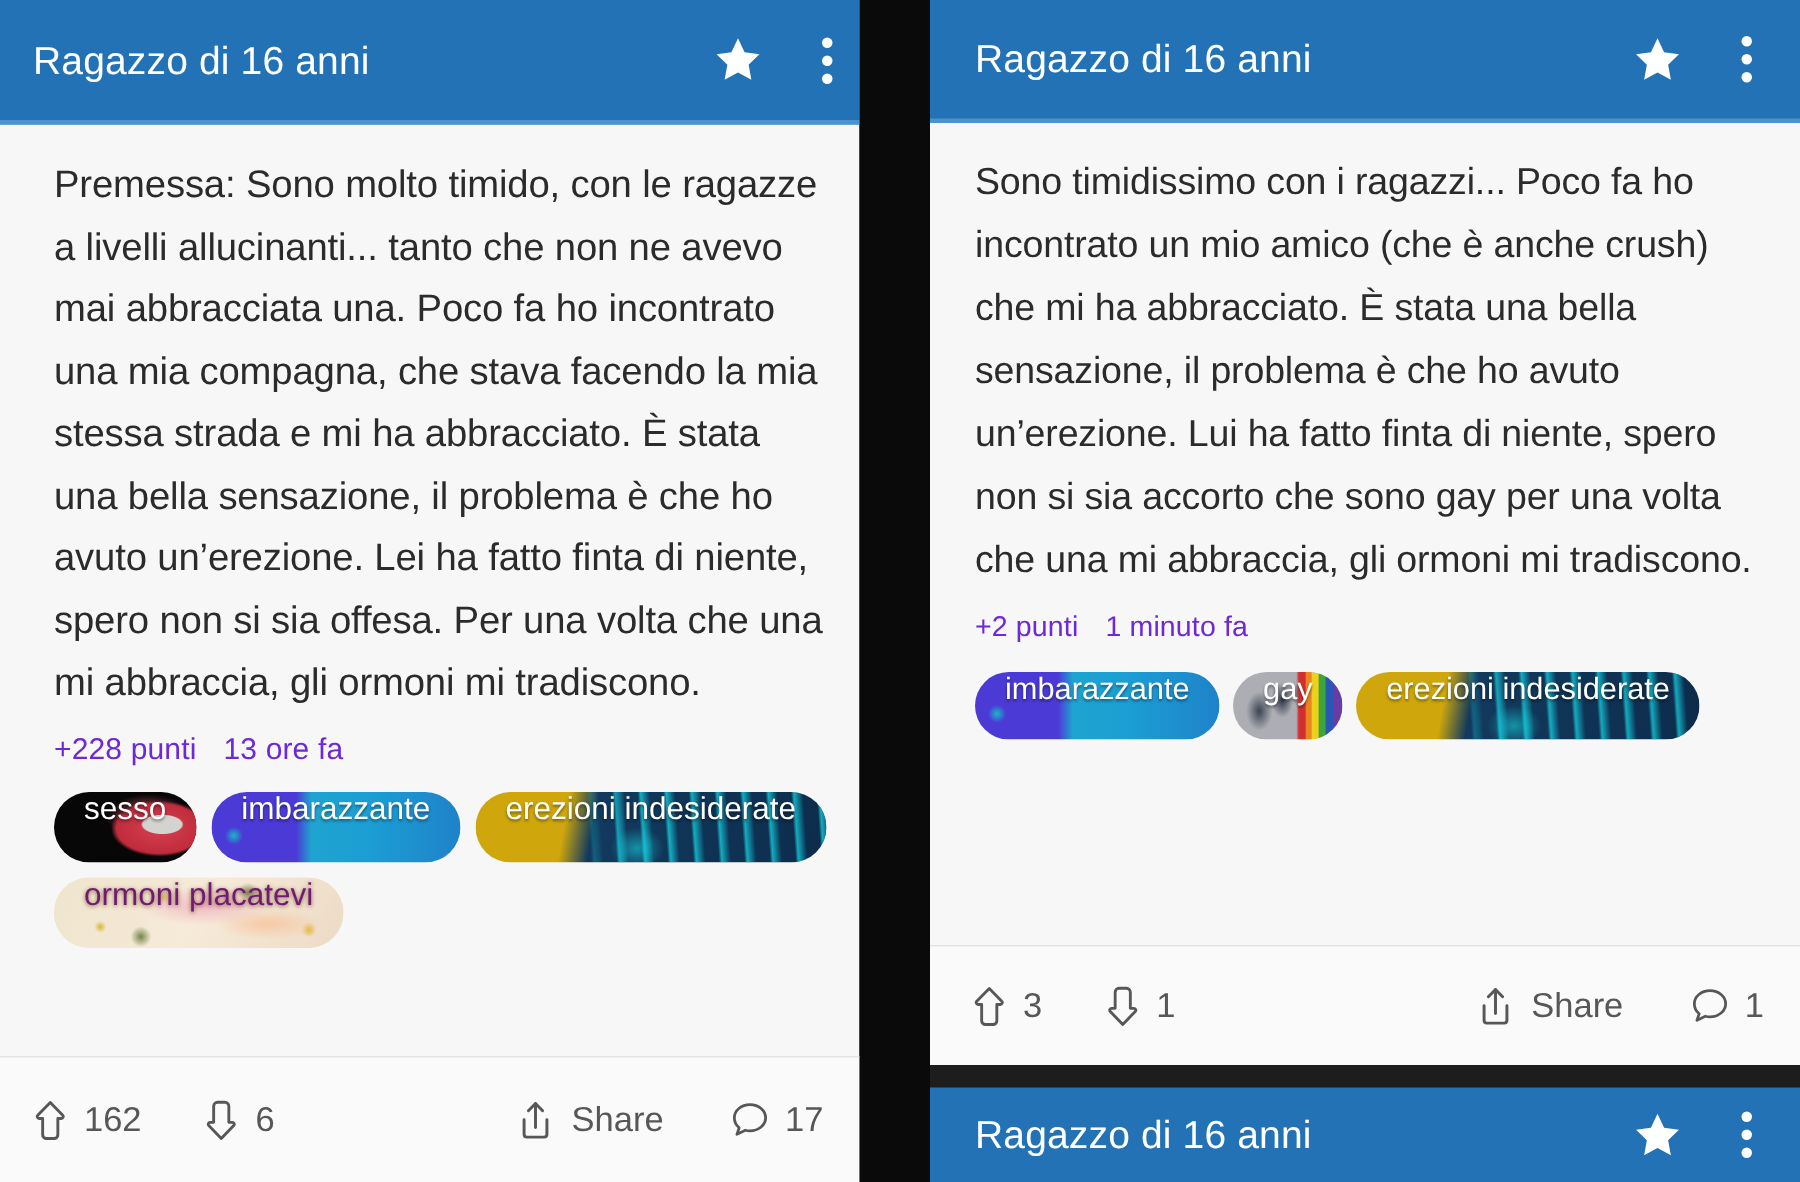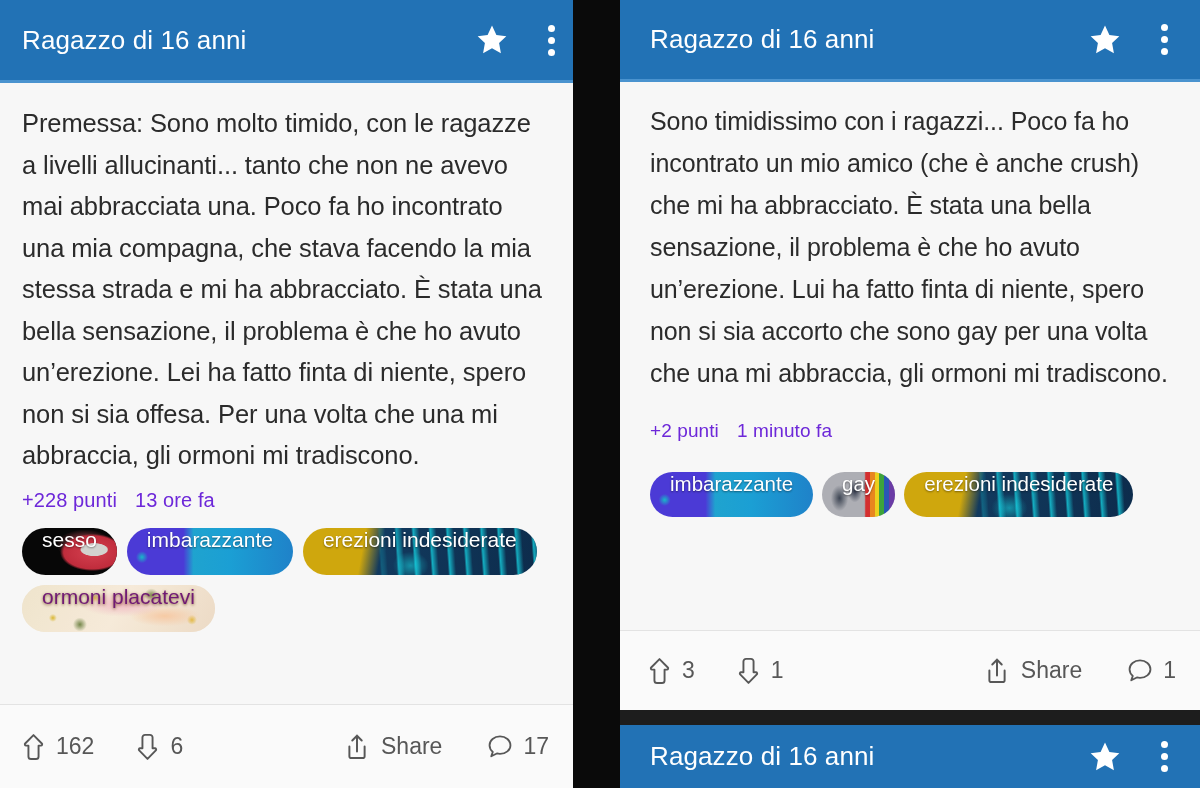--- a/index.html
+++ b/index.html
@@ -56,25 +56,25 @@
     white-space: nowrap;
   }
   .header-icons { display: flex; align-items: center; gap: 30px; }
   .star-icon  { width: 34px; height: 34px; display: block; }
   .dots-icon  { width: 8px; display: flex; flex-direction: column; gap: 5px; align-items: center; padding: 0 12px; }
   .dots-icon i { width: 7px; height: 7px; border-radius: 50%; background: #fff; display: block; }
 
   
   .card-body {
     flex: 1 1 auto;
-    padding: 20px 22px 0 22px;
+    padding: 20px 22px 0 36px;
     display: flex;
     flex-direction: column;
   }
-  .card-right-main .card-body { padding: 18px 28px 0 30px; gap: 12px; }
+  .card-right-main .card-body { padding: 18px 28px 0 30px; }
   .post-text {
     color: #2b2b2b;
     font-size: 25.5px;
     line-height: 41.5px;
     font-weight: 400;
     letter-spacing: -0.1px;
   }
   .card-right-main .post-text { font-size: 25px; line-height: 42px; }
   .meta {
     margin-top: 12px;

